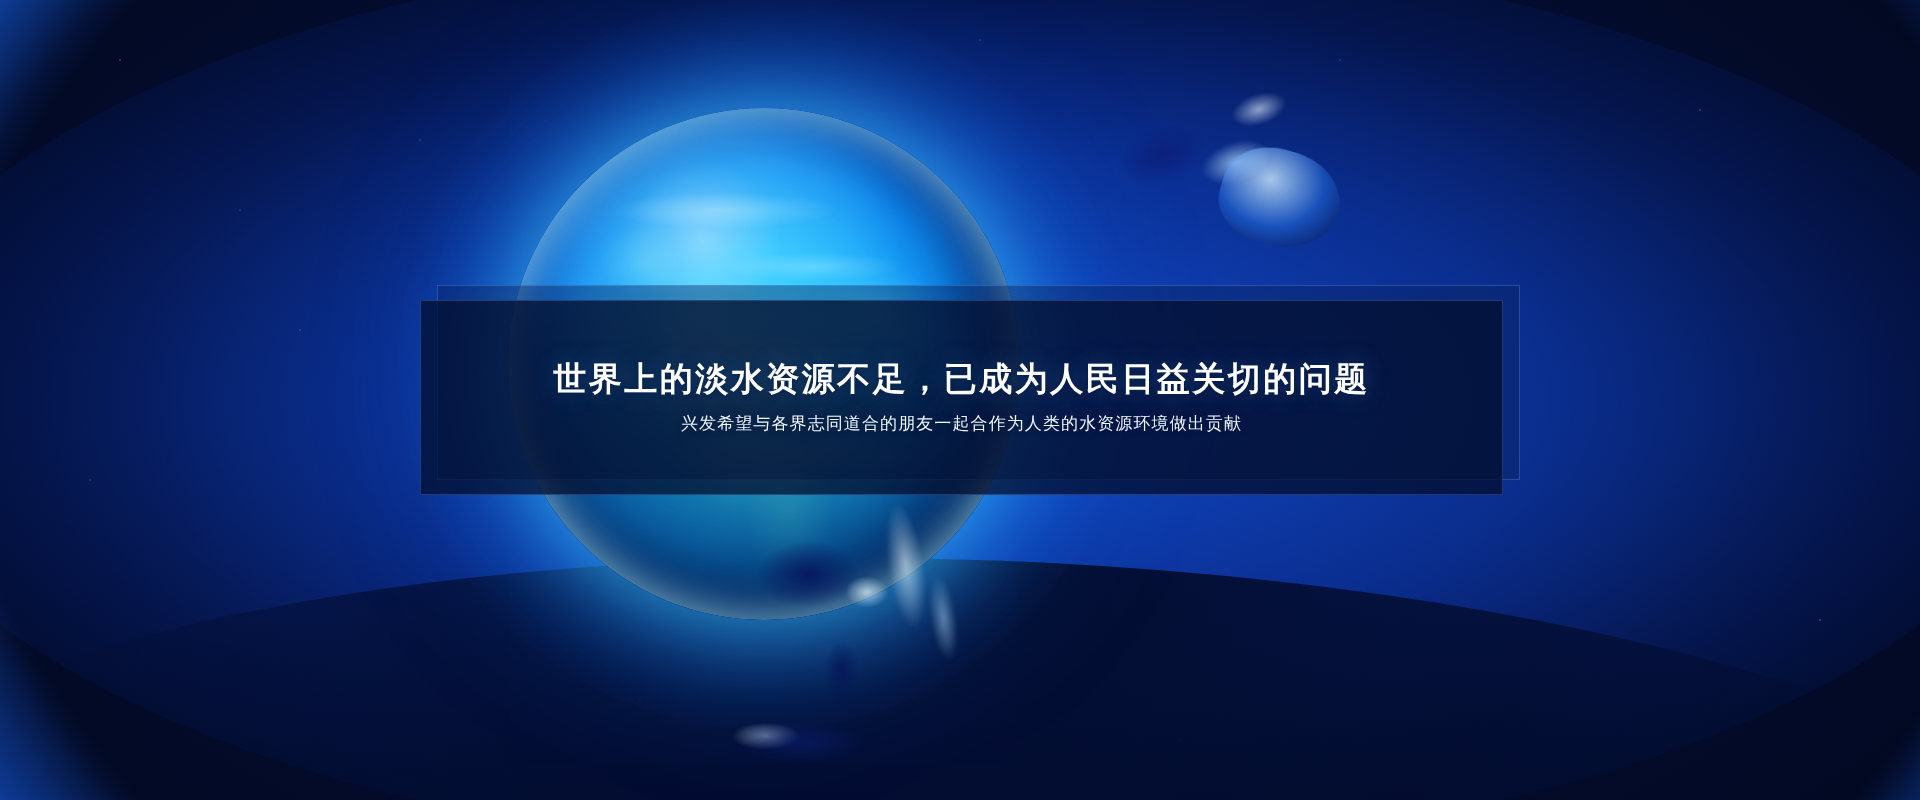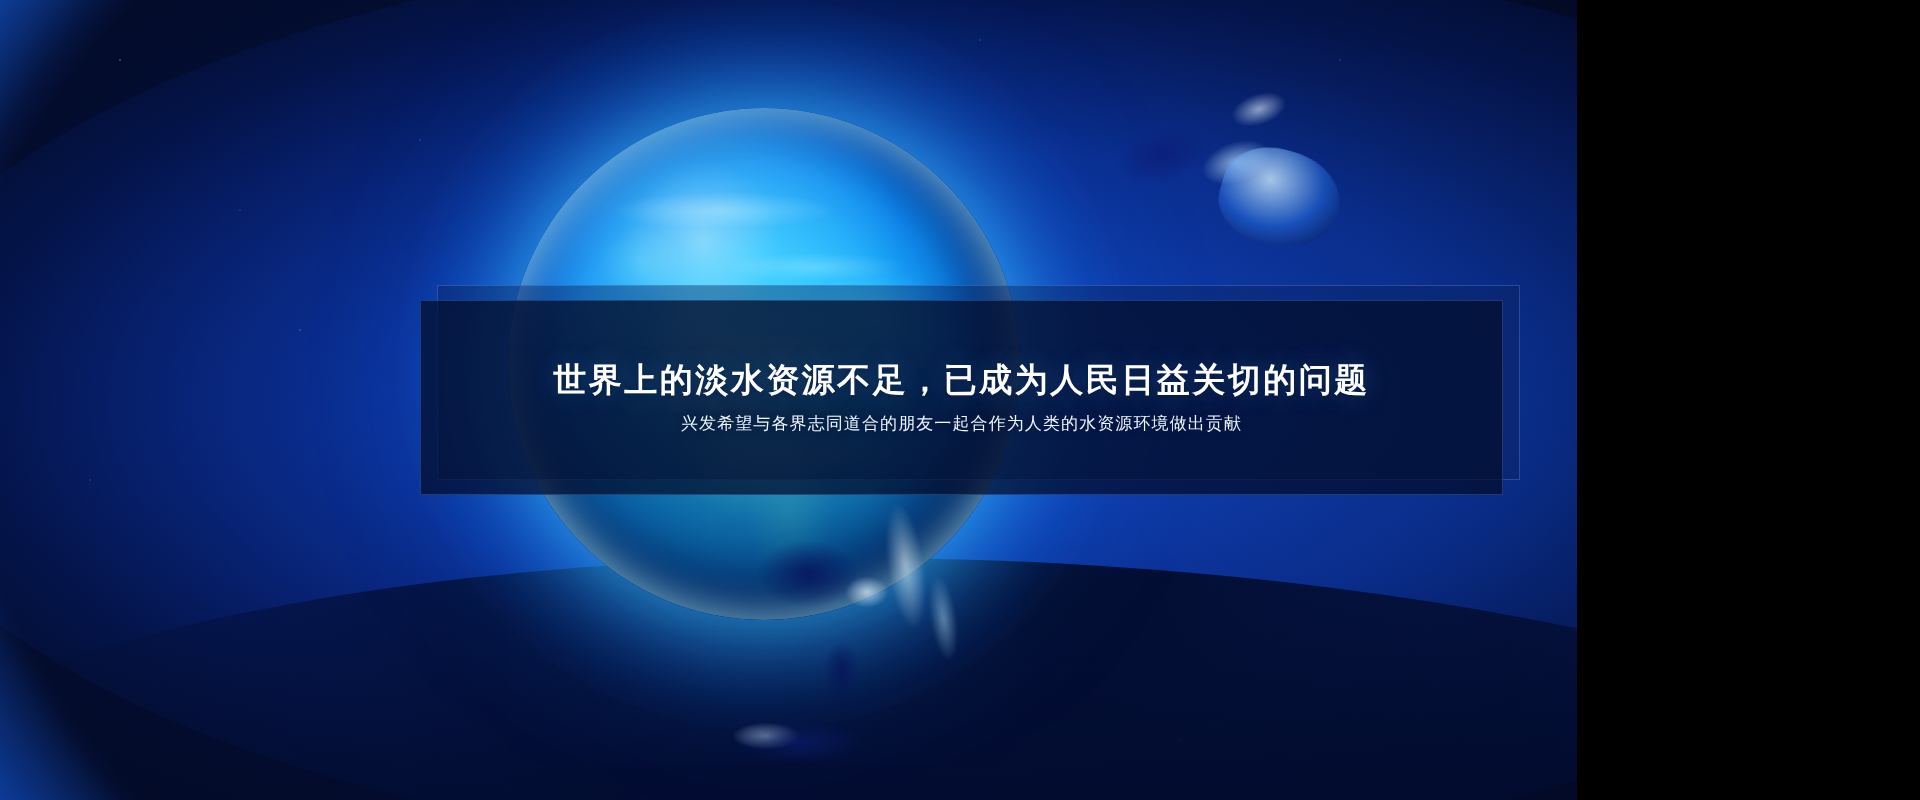--- a/index.html
+++ b/index.html
@@ -1,18 +1,18 @@
 <!DOCTYPE html>
 <html><head>
 <meta charset="utf-8">
 <style>
   html,body{margin:0;padding:0;background:#000;}
   #stage{
-    position:relative;width:1577px;height:800px;overflow:hidden;
-    font-family:Liberation Sans, sans-serif;
+    position:relative;width:1920px;height:800px;overflow:hidden;
+    font-family:Liberation Serif, serif;
     background:#020a28;
   }
   
   .layer{position:absolute;inset:0;}
   #space{
     background:
       radial-gradient(ellipse 1100px 560px at 50% 50%, rgba(10,60,190,.55) 0%, rgba(6,30,120,.35) 45%, rgba(2,8,40,0) 75%),
       radial-gradient(ellipse 1500px 800px at 50% 48%, #071a52 0%, #04103a 40%, #020a26 70%, #01061a 100%);
   }
   

